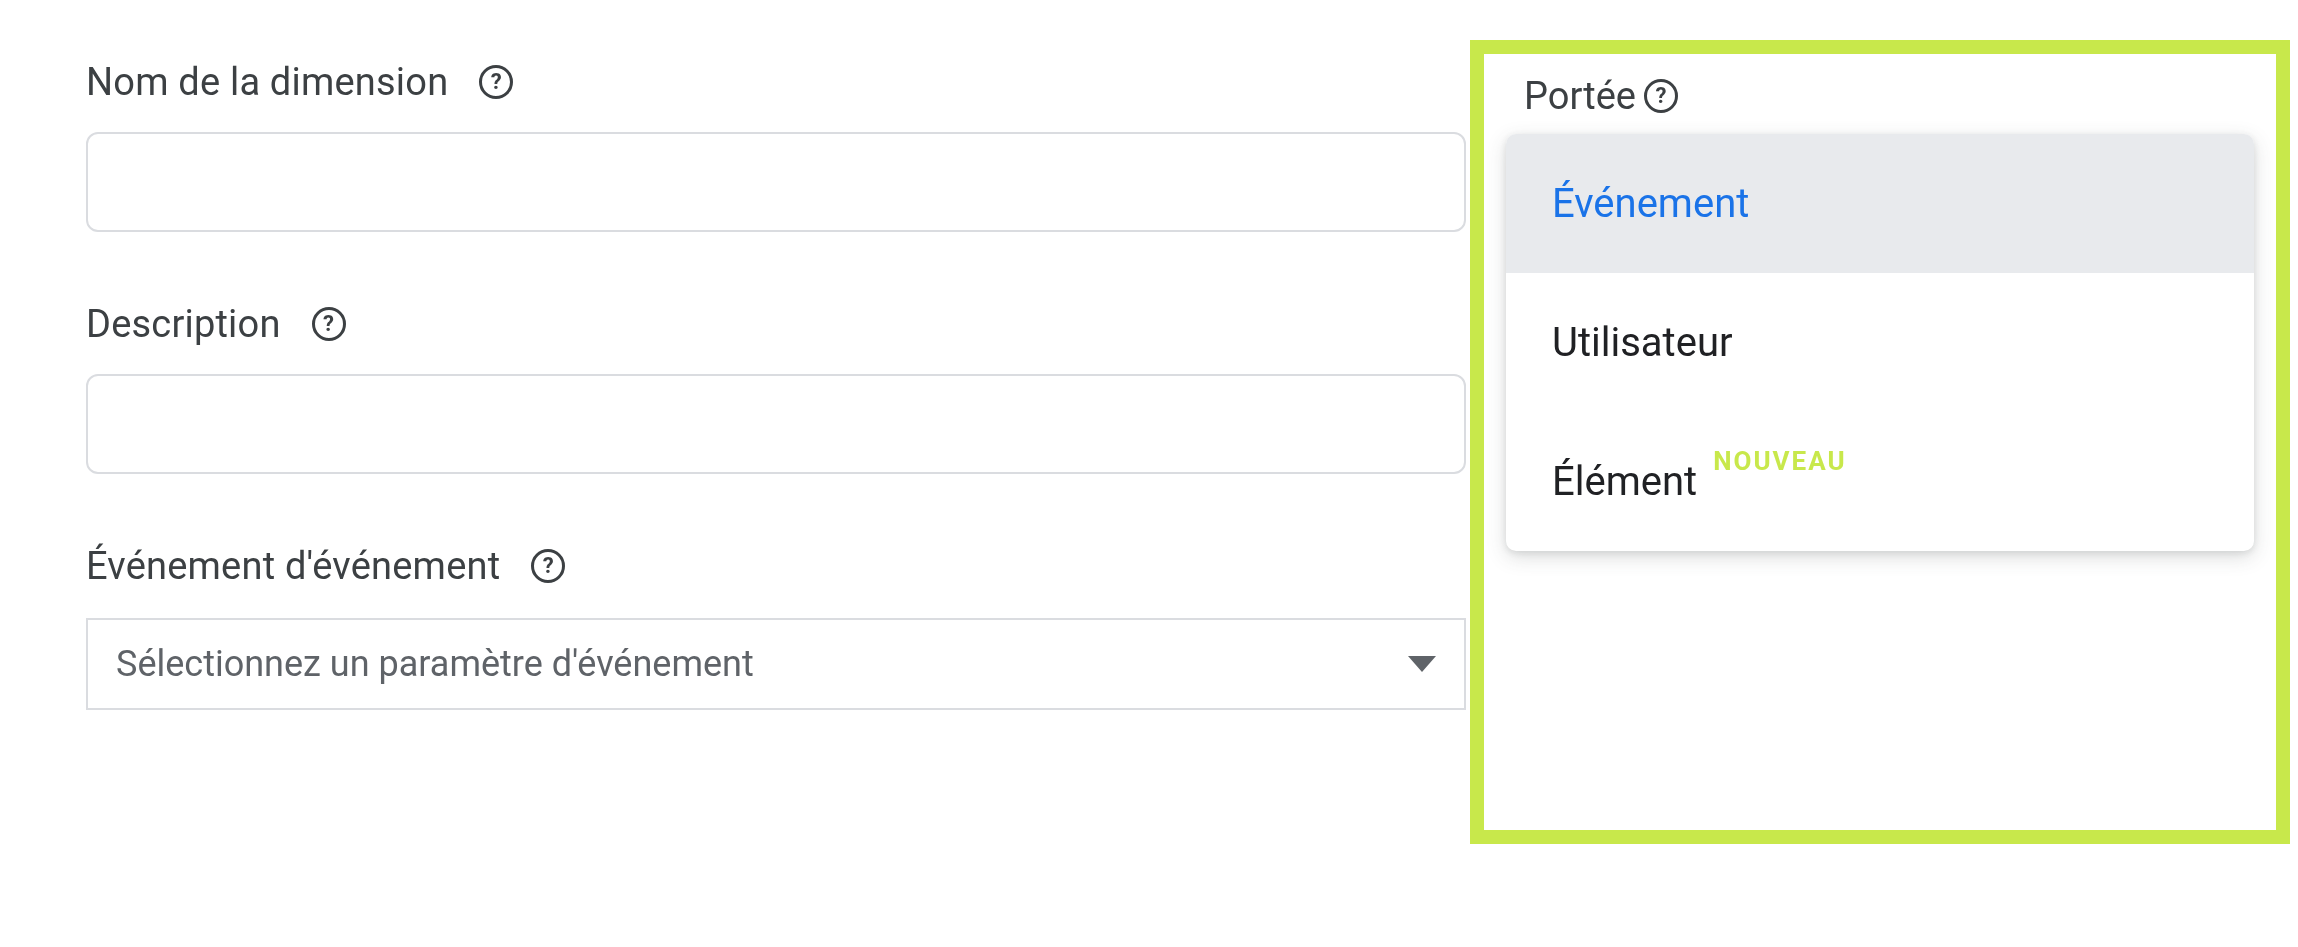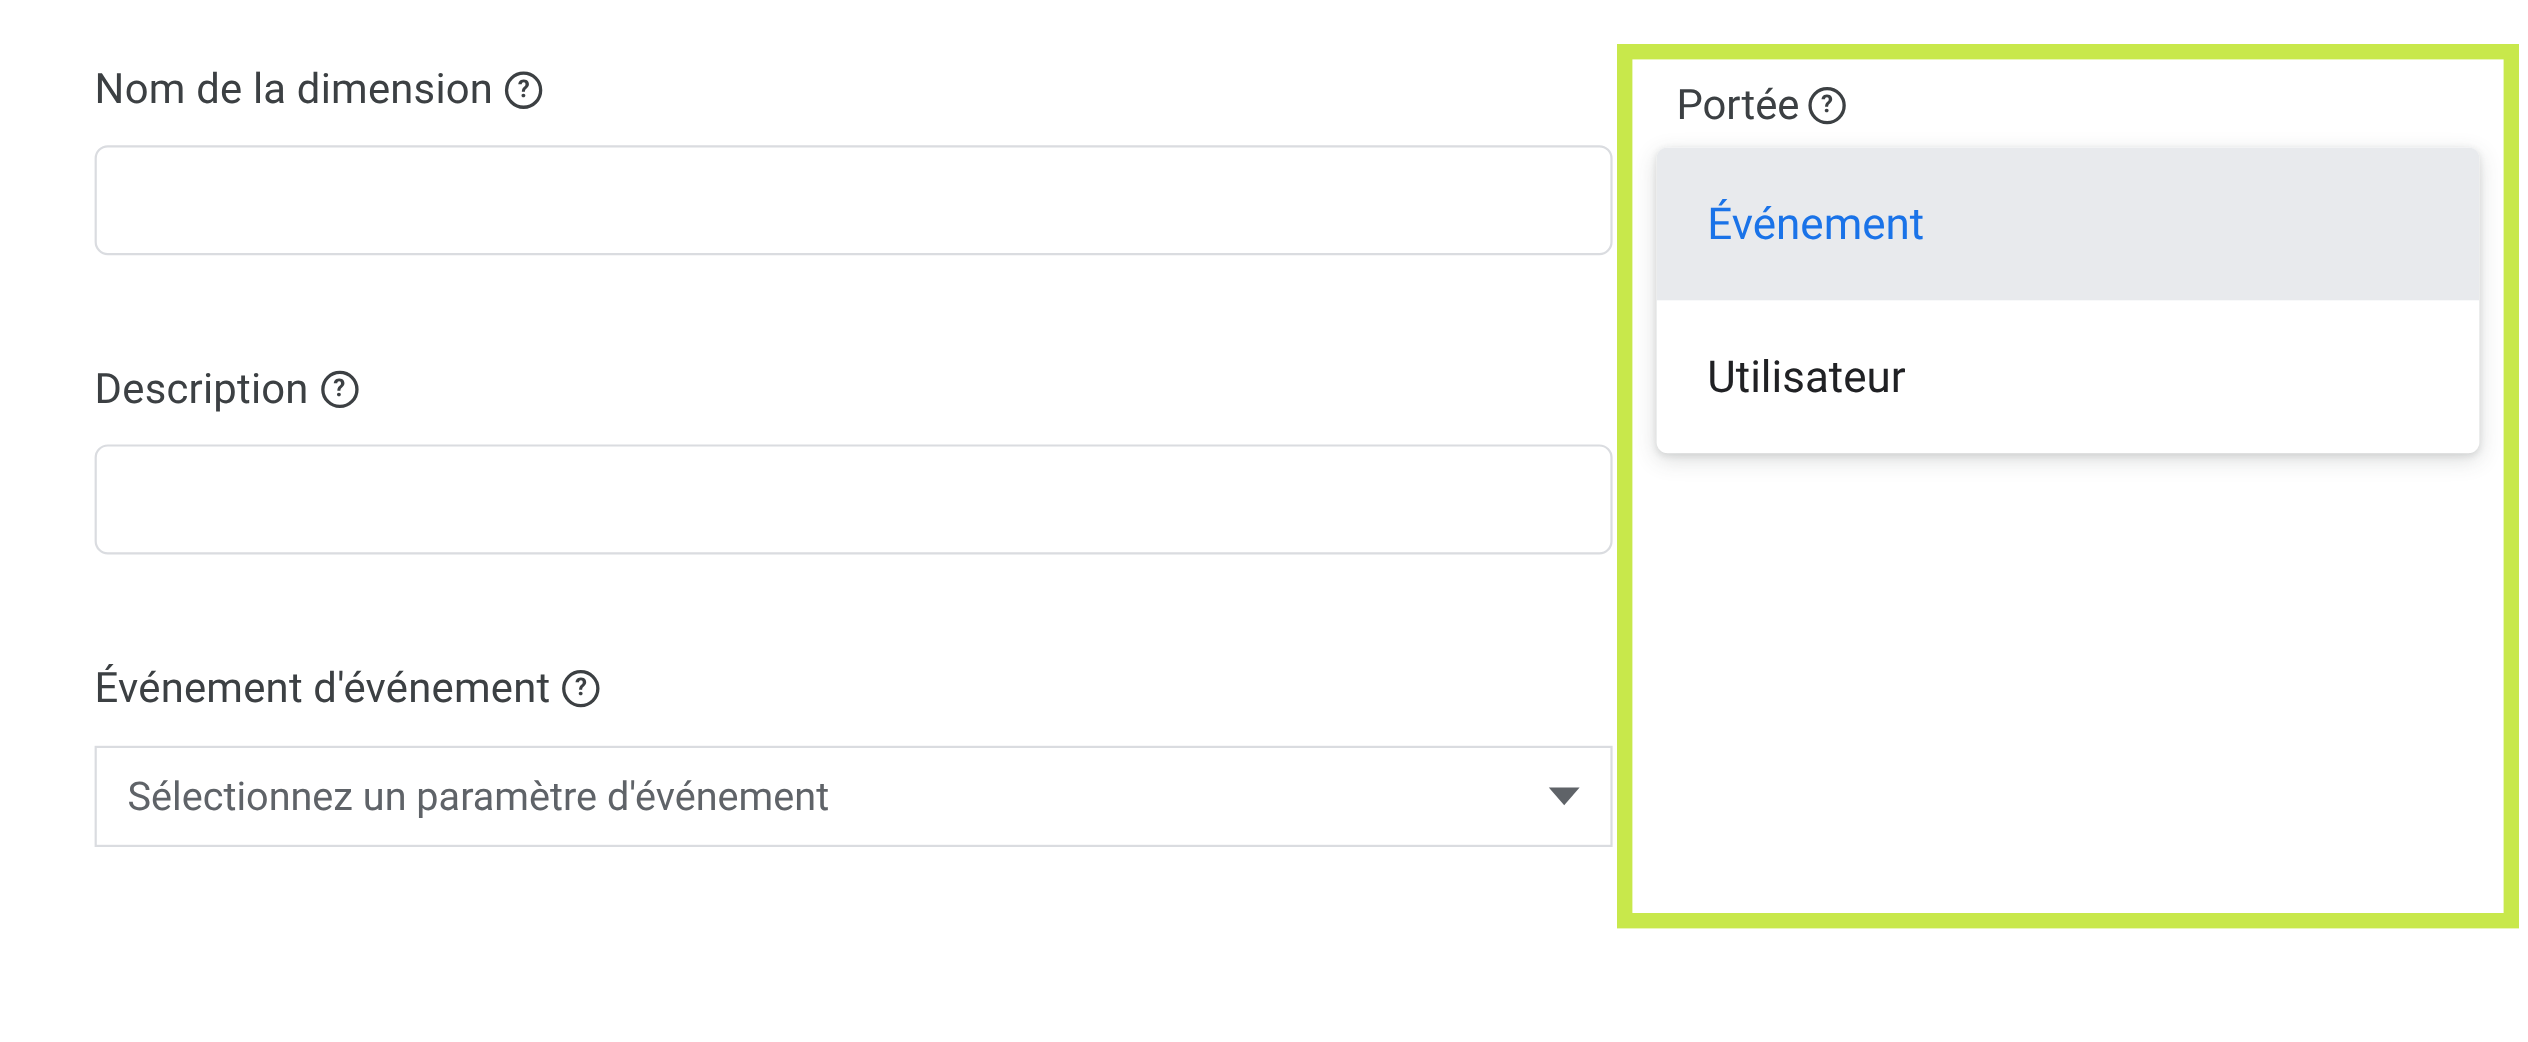--- a/index.html
+++ b/index.html
@@ -17,21 +17,21 @@
     }
     .form-col {
       position: absolute;
       left: 86px;
       top: 60px;
       width: 1380px;
     }
     .field-label {
       display: flex;
       align-items: center;
-      gap: 11px;
+      gap: 31px;
       font-size: 38px;
       font-weight: 400;
       color: #3c4043;
       letter-spacing: 0.2px;
     }
     .help-icon {
       display: inline-flex;
       align-items: center;
       justify-content: center;
       width: 34px;
@@ -50,21 +50,21 @@
       width: 100%;
       height: 100px;
       border: 2px solid #dadce0;
       border-radius: 12px;
       padding: 0 28px;
       font-size: 34px;
       outline: none;
       color: #202124;
       background: #fff;
     }
-    .field-block + .field-block { margin-top: 100px; }
+    .field-block + .field-block { margin-top: 70px; }
 
     .select-wrap {
       margin-top: 30px;
       width: 100%;
       height: 92px;
       border: 2px solid #dadce0;
       border-radius: 0;
       padding: 0 28px;
       display: flex;
       align-items: center;
@@ -174,16 +174,20 @@
       <span>Portée</span>
       <span class="help-icon">?</span>
     </div>
     <div class="dropdown-panel">
       <div class="dropdown-item selected">
         <span>Événement</span>
       </div>
       <div class="dropdown-item">
         <span>Utilisateur</span>
       </div>
+      <div class="dropdown-item">
+        <span>Élément</span>
+        <span class="badge-new">NOUVEAU</span>
+      </div>
     </div>
   </div>
 
 </div>
 
 </body></html>

